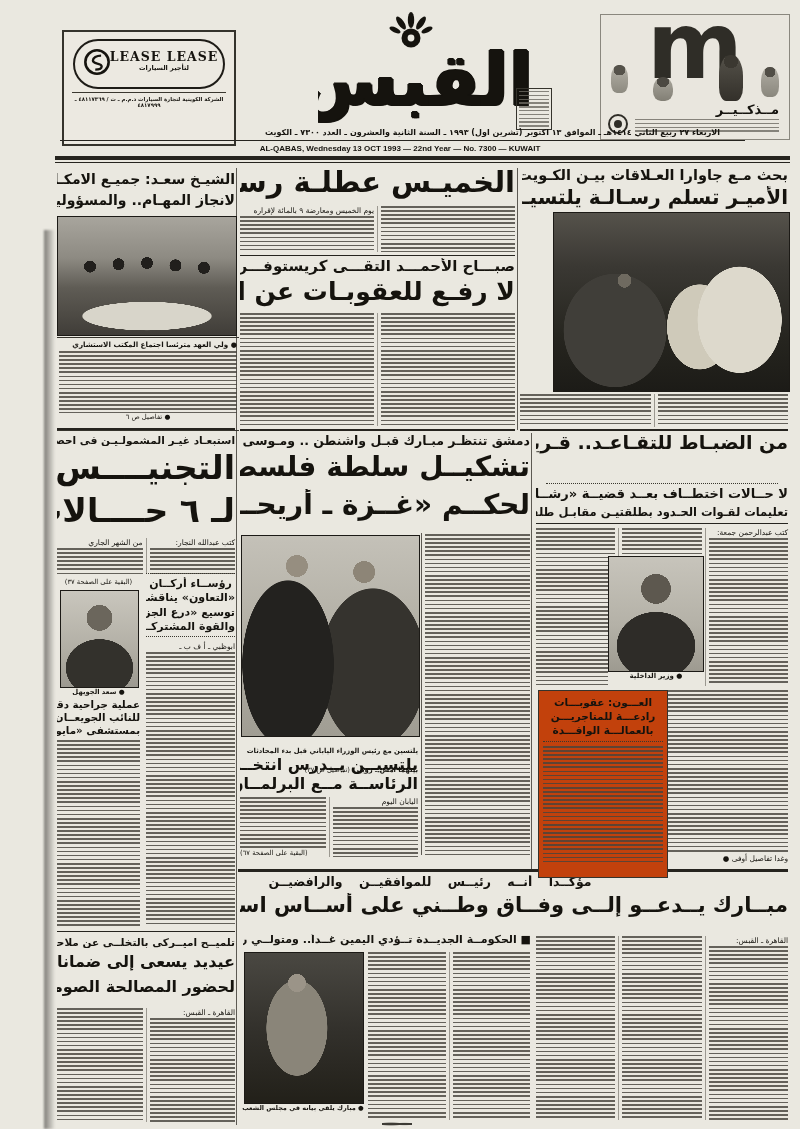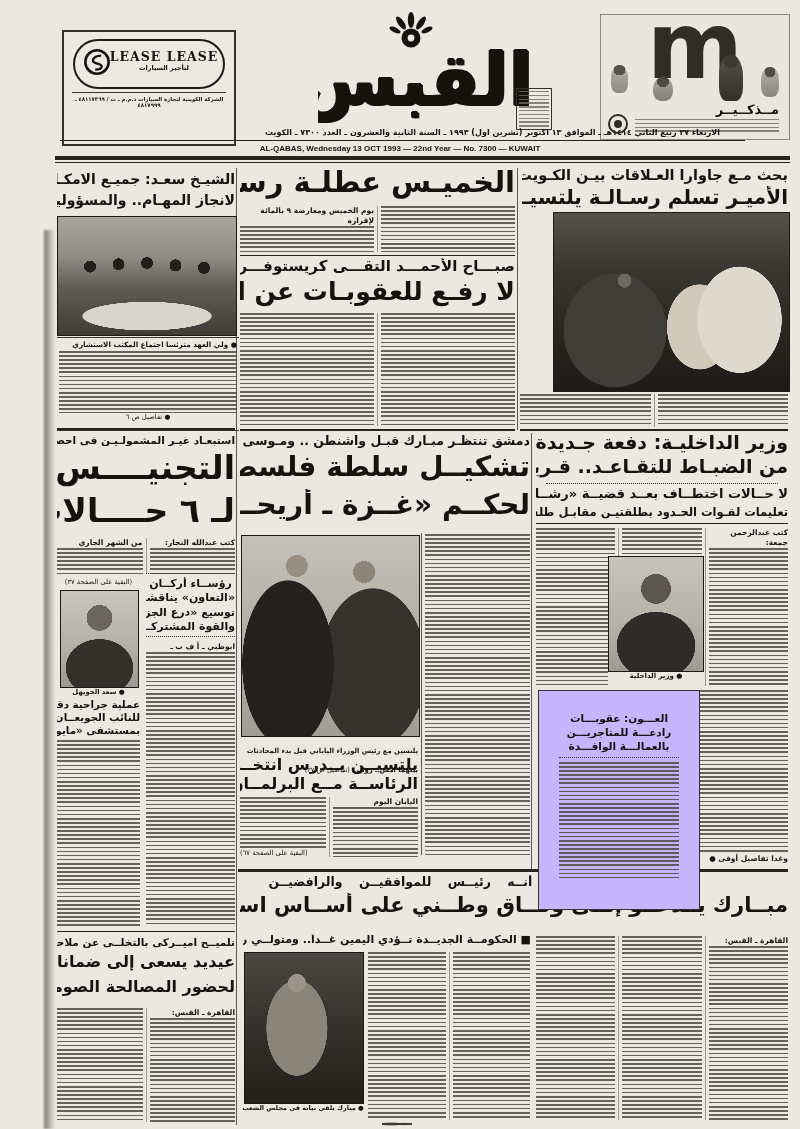--- a/index.html
+++ b/index.html
@@ -12,21 +12,21 @@
   .ctr{text-align:center}
   .nw{white-space:nowrap;overflow:hidden}
   .rule{background:#26241f}
   .vline{background:#5c5952}
   .box{border:1px solid #35332c}
   .cols{display:flex;align-items:stretch}
   .c{flex:1;display:flex;flex-direction:column;min-width:0}
   .vr{width:1px;background:#9b9890;margin:0 3px}
   .gk{flex:1;background-image:repeating-linear-gradient(#47443d 0 1.6px,transparent 1.6px 4.1px);opacity:.82}
   .gk2{flex:1;background-image:repeating-linear-gradient(#6d6a62 0 1.4px,transparent 1.4px 3.8px);opacity:.8}
-  .lead{font-size:7.5px;font-weight:bold;line-height:1.3;text-align:right;margin-bottom:0}
+  .lead{font-size:7.5px;font-weight:normal;line-height:1.3;text-align:right;margin-bottom:0}
   .note{font-size:6.8px;font-weight:normal}
   .photo{border:1px solid #1c1a16}
   .cap{font-size:6.8px;font-weight:bold;line-height:1.25}
   .dot3{border-top:1px dotted #3a382f}
 </style>
 </head>
 <body>
 
 <div class="page">
 
@@ -224,21 +224,20 @@
         <div class="gk"></div>
       </div>
     <div class="vr"></div>
     <div class="c">
         <div class="gk"></div>
         <div class="note" style="text-align:left">(البقية على الصفحة ٦٧)</div>
       </div>
   </div>
 
   <div class="abs hl ctr" style="left:536px;top:431px;width:252px;font-size:19px;line-height:1.25">
-    <div class="nw">وزير الداخليـة: دفعة جـديدة</div>
     <div class="nw">من الضبـاط للتقـاعـد.. قـريبـا</div>
   </div>
   <div class="abs dot3" style="left:546px;top:483px;width:232px;height:1px"></div>
   <div class="abs hl ctr nw" style="left:536px;top:487px;width:252px;font-size:13px">لا حــالات اختطــاف بعــد قضيــة «رشــا»</div>
   <div class="abs hl ctr nw" style="left:536px;top:506px;width:252px;font-size:11.5px">تعليمات لقـوات الحـدود بطلقتيـن مقابـل طلقـة معتدية</div>
   <div class="abs rule" style="left:536px;top:523px;width:252px;height:1px"></div>
   <div class="cols abs" style="left:536px;top:528px;width:252px;height:158px">
     <div class="c">
         <div class="lead">كتب عبدالرحمن جمعة:</div>
         <div class="gk"></div>
@@ -252,21 +251,21 @@
         <div class="gk"></div>
       </div>
   </div>
   <div class="abs" style="left:608px;top:556px;width:96px;height:130px;background:#eae8e0;z-index:2">
     <div class="photo" style="width:94px;height:114px;background:
         radial-gradient(circle 15px at 50% 28%,#5d584f 0 99%,transparent 100%),
         radial-gradient(ellipse 42% 30% at 50% 78%,#2e2c28 0 99%,transparent 100%),
         linear-gradient(180deg,#c7c4bb 0%,#b4b1a7 60%,#9d9a90 100%)"></div>
     <div class="cap ctr" style="font-size:7px">● وزير الداخلية</div>
   </div>
-  <div class="abs box" style="left:538px;top:690px;width:120px;height:178px;padding:20px;z-index:2;background:#c4b5fd">
+  <div class="abs box" style="left:538px;top:690px;width:120px;height:178px;padding:4px;z-index:2;background:#c2410c">
     <div class="hl ctr" style="font-size:10.5px;line-height:1.35;border-bottom:1px dotted #3a382f;padding-bottom:3px">
       <div class="nw">العـــون: عقوبـــات</div>
       <div class="nw">رادعـــة للمتاجريـــن</div>
       <div class="nw">بالعمالـــة الوافـــدة</div>
     </div>
     <div class="gk" style="height:118px;margin-top:4px"></div>
   </div>
   <div class="abs" style="left:662px;top:690px;width:126px;height:178px">
     <div class="gk" style="height:164px"></div>
     <div class="lead" style="font-size:7.5px">وغدا تفاصيل أوفى ●</div>

